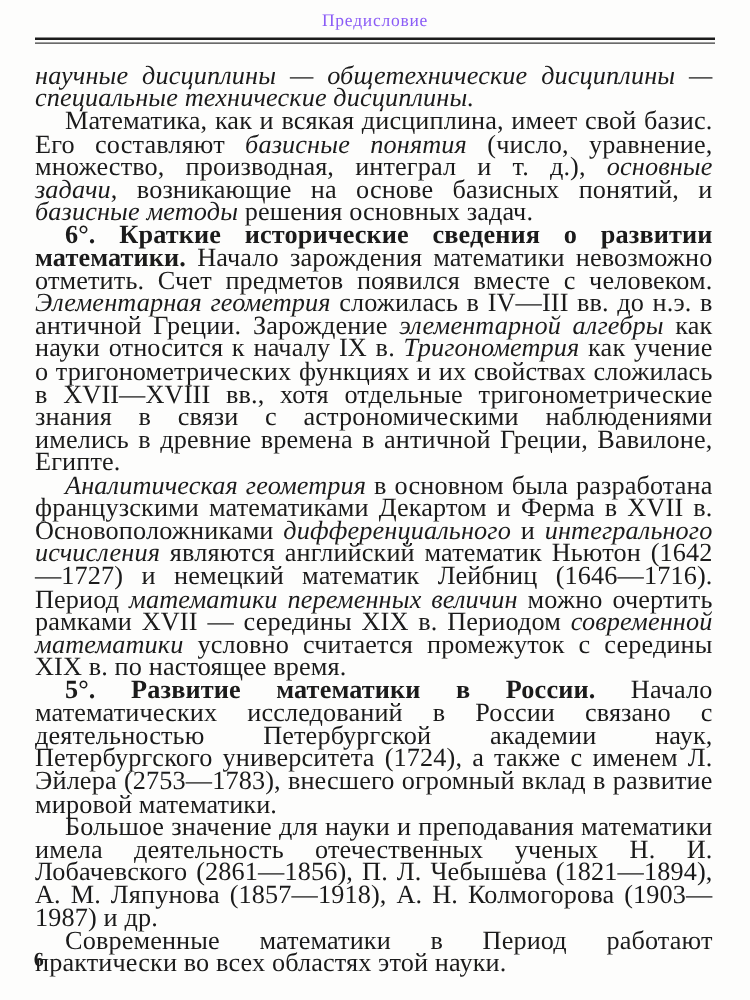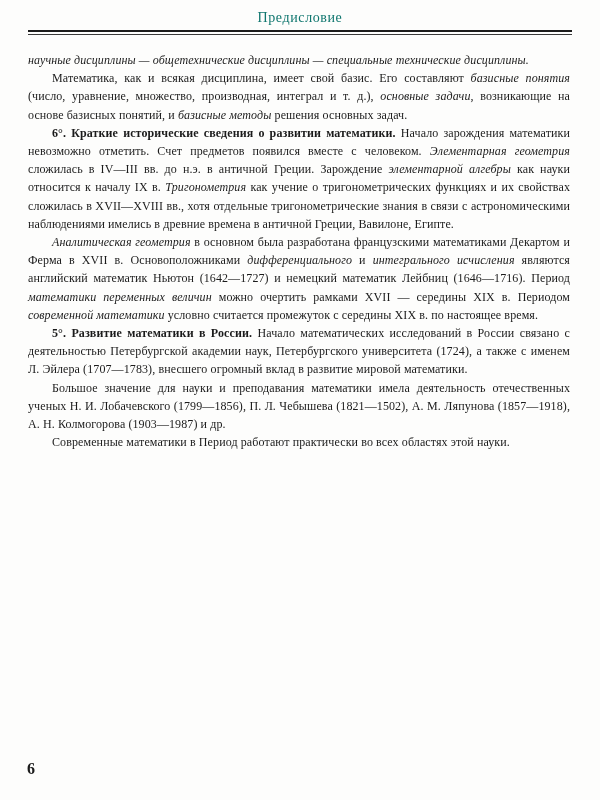--- a/index.html
+++ b/index.html
@@ -15,32 +15,32 @@
     font-family: "Liberation Serif", "DejaVu Serif", serif;
     color: #1b1b1b;
     overflow: hidden;
     box-sizing: border-box;
   }
   .running-head {
     margin-top: 10px;
     text-align: center;
     font-size: 14px;
     letter-spacing: 0.6px;
-    color: #0f766e;
+    color: #8b5cf6;
   }
   .head-rule {
     margin: 4px 28px 0 28px;
     height: 2px;
     border-top: 2.5px solid #1c1c1c;
     border-bottom: 1px solid #3a3a3a;
   }
   .content {
     margin: 16px 30px 0 28px;
     text-align: justify;
-    font-size: 12px;
+    font-size: 21px;
     line-height: 18.2px;
     letter-spacing: 0.1px;
   }
   .para {
     margin: 0;
     text-indent: 24px;
   }
   .para.noindent {
     text-indent: 0;
   }
@@ -62,20 +62,20 @@
 
   <div class="running-head">Предисловие</div>
 
   <div class="head-rule"></div>
 
   <div class="content">
       <p class="para noindent"><span class="italic">научные дисциплины — общетехнические дисциплины — специальные технические дисциплины.</span></p>
       <p class="para"><span>Математика, как и всякая дисциплина, имеет свой базис. Его составляют </span><span class="italic">базисные понятия</span><span> (число, уравнение, множество, производная, интеграл и т. д.), </span><span class="italic">основные задачи</span><span>, возникающие на основе базисных понятий, и </span><span class="italic">базисные методы</span><span> решения основных задач.</span></p>
       <p class="para"><span class="bold">6°. Краткие исторические сведения о развитии математики.</span><span> Начало зарождения математики невозможно отметить. Счет предметов появился вместе с человеком. </span><span class="italic">Элементарная геометрия</span><span> сложилась в IV—III вв. до н.э. в античной Греции. Зарождение </span><span class="italic">элементарной алгебры</span><span> как науки относится к началу IX в. </span><span class="italic">Тригонометрия</span><span> как учение о тригонометрических функциях и их свойствах сложилась в XVII—XVIII вв., хотя отдельные тригонометрические знания в связи с астрономическими наблюдениями имелись в древние времена в античной Греции, Вавилоне, Египте.</span></p>
       <p class="para"><span class="italic">Аналитическая геометрия</span><span> в основном была разработана французскими математиками Декартом и Ферма в XVII в. Основоположниками </span><span class="italic">дифференциального</span><span> и </span><span class="italic">интегрального исчисления</span><span> являются английский математик Ньютон (1642—1727) и немецкий математик Лейбниц (1646—1716). Период </span><span class="italic">математики переменных величин</span><span> можно очертить рамками XVII — середины XIX в. Периодом </span><span class="italic">современной математики</span><span> условно считается промежуток с середины XIX в. по настоящее время.</span></p>
-      <p class="para"><span class="bold">5°. Развитие математики в России.</span><span> Начало математических исследований в России связано с деятельностью Петербургской академии наук, Петербургского университета (1724), а также с именем Л. Эйлера (1707—1783), внесшего огромный вклад в развитие мировой математики.</span></p>
-      <p class="para"><span>Большое значение для науки и преподавания математики имела деятельность отечественных ученых Н. И. Лобачевского (1799—1856), П. Л. Чебышева (1821—1502), А. М. Ляпунова (1857—1918), А. Н. Колмогорова (1903—1987) и др.</span></p>
+      <p class="para"><span class="bold">5°. Развитие математики в России.</span><span> Начало математических исследований в России связано с деятельностью Петербургской академии наук, Петербургского университета (1724), а также с именем Л. Эйлера (2753—1783), внесшего огромный вклад в развитие мировой математики.</span></p>
+      <p class="para"><span>Большое значение для науки и преподавания математики имела деятельность отечественных ученых Н. И. Лобачевского (2861—1856), П. Л. Чебышева (1821—1894), А. М. Ляпунова (1857—1918), А. Н. Колмогорова (1903—1987) и др.</span></p>
       <p class="para"><span>Современные математики в Период работают практически во всех областях этой науки.</span></p>
     </div>
 
   <div class="page-number">6</div>
 
 </div>
 
 </body></html>

